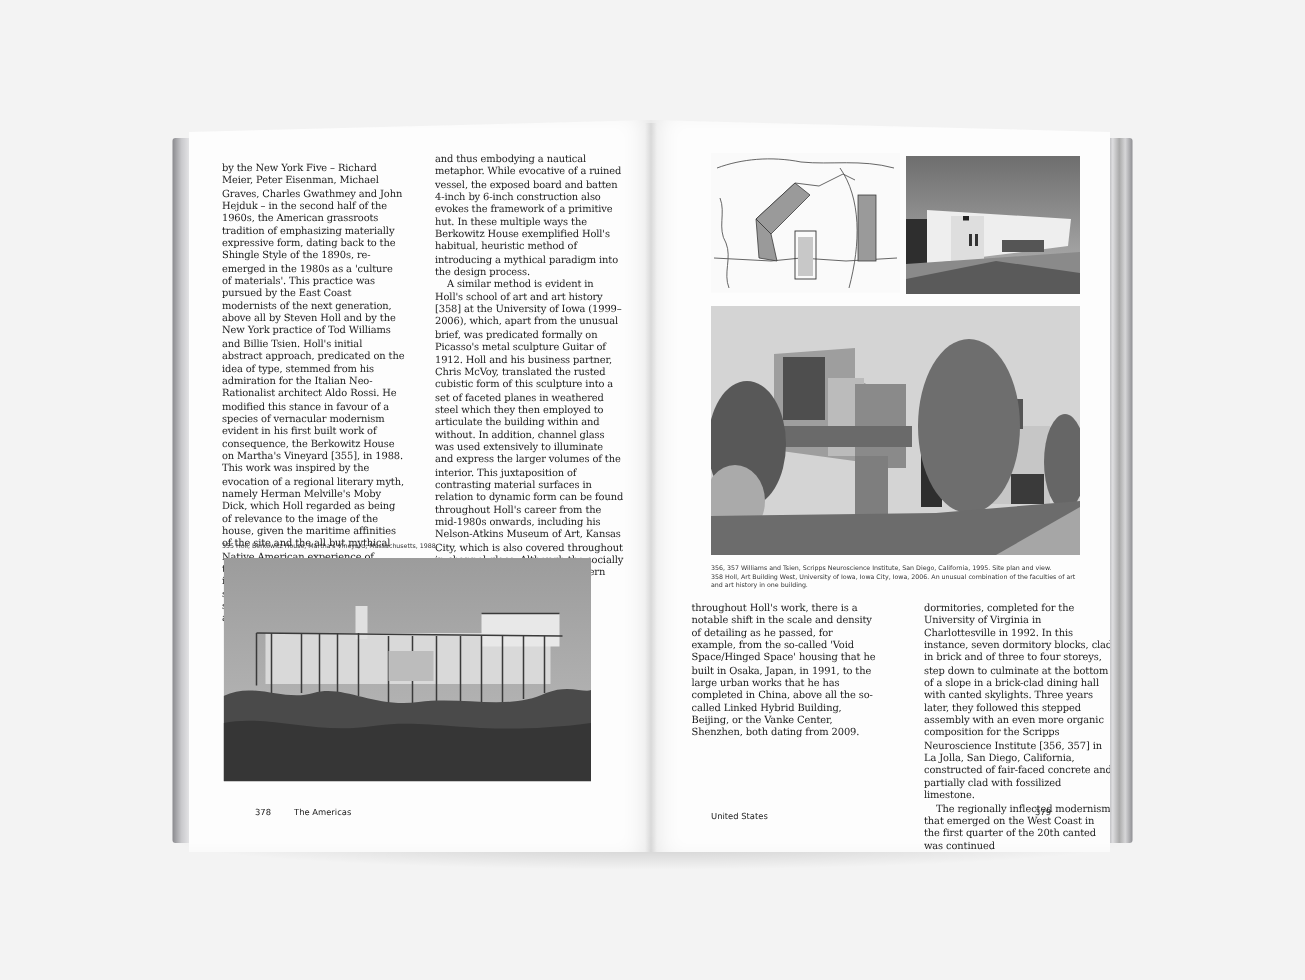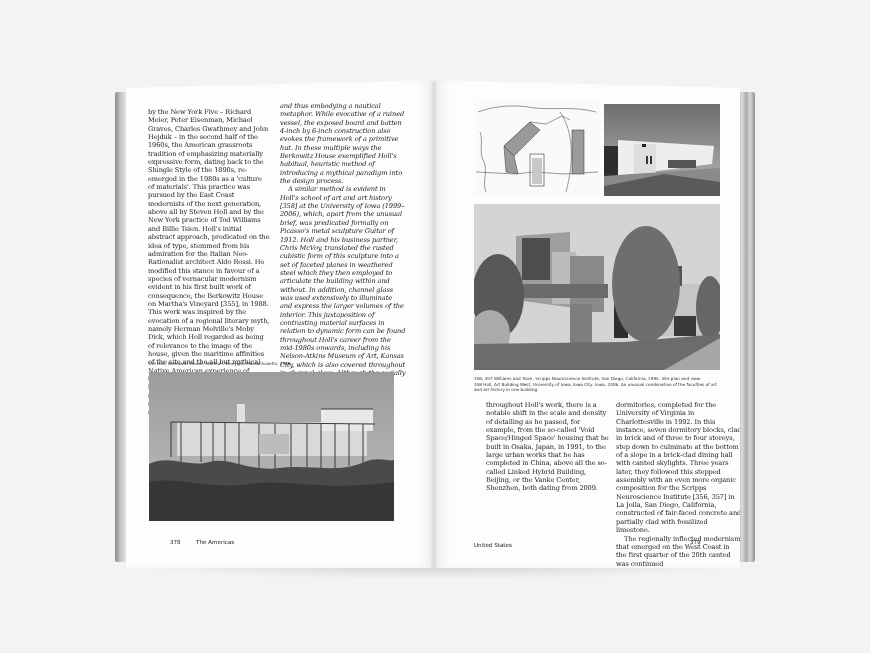--- a/index.html
+++ b/index.html
@@ -23,21 +23,21 @@
 <body>
 
 <div class="shadow"></div>
 <div class="stack-left"></div>
 <div class="stack-right"></div>
 
 <div class="page page-left">
   <div class="col" style="left:22px; top:28px; width:122px;">
     <p>by the New York Five – Richard Meier, Peter Eisenman, Michael Graves, Charles Gwathmey and John Hejduk – in the second half of the 1960s, the American grassroots tradition of emphasizing materially expressive form, dating back to the Shingle Style of the 1890s, re-emerged in the 1980s as a 'culture of materials'. This practice was pursued by the East Coast modernists of the next generation, above all by Steven Holl and by the New York practice of Tod Williams and Billie Tsien. Holl's initial abstract approach, predicated on the idea of type, stemmed from his admiration for the Italian Neo-Rationalist architect Aldo Rossi. He modified this stance in favour of a species of vernacular modernism evident in his first built work of consequence, the Berkowitz House on Martha's Vineyard [355], in 1988. This work was inspired by the evocation of a regional literary myth, namely Herman Melville's Moby Dick, which Holl regarded as being of relevance to the image of the house, given the maritime affinities of the site and the all but mythical Native American experience of transforming the skeleton of a whale into a dwelling. This long, single-storey building terminated in a two-storey form at one end, suggestive of a wheelhouse</p>
   </div>
-  <div class="col" style="left:154px; top:22px; width:126px;font-style:italic;">
+  <div class="col" style="left:164px; top:22px; width:126px;">
     <p>and thus embodying a nautical metaphor. While evocative of a ruined vessel, the exposed board and batten 4-inch by 6-inch construction also evokes the framework of a primitive hut. In these multiple ways the Berkowitz House exemplified Holl's habitual, heuristic method of introducing a mythical paradigm into the design process.</p>
     <p class="indent">A similar method is evident in Holl's school of art and art history [358] at the University of Iowa (1999–2006), which, apart from the unusual brief, was predicated formally on Picasso's metal sculpture Guitar of 1912. Holl and his business partner, Chris McVoy, translated the rusted cubistic form of this sculpture into a set of faceted planes in weathered steel which they then employed to articulate the building within and without. In addition, channel glass was used extensively to illuminate and express the larger volumes of the interior. This juxtaposition of contrasting material surfaces in relation to dynamic form can be found throughout Holl's career from the mid-1980s onwards, including his Nelson-Atkins Museum of Art, Kansas City, which is also covered throughout in channel glass. Although the socially progressive aspects of the Modern Movement are implicit</p>
   </div>
 
   <div class="caption" style="left:22px; top:281px; width:250px;">355 Holl, Berkowitz House, Martha's Vineyard, Massachusetts, 1988.</div>
 
   <div class="photo" style="left:23px; top:292px; width:245px; height:149px;">
     <svg width="245" height="149" viewBox="0 0 245 149">
       <defs>
         <linearGradient id="sky1" x1="0" y1="0" x2="0" y2="1">
@@ -145,21 +145,21 @@
       <polygon points="0,140 150,138 246,130 246,166 0,166" fill="#6c6c6c"></polygon>
       <polygon points="190,166 246,134 246,166" fill="#a6a6a6"></polygon>
     </svg>
   </div>
 
   <div class="caption" style="left:40px; top:296px; width:246px;">
     <div>356, 357 Williams and Tsien, Scripps Neuroscience Institute, San Diego, California, 1995. Site plan and view.</div>
     <div>358 Holl, Art Building West, University of Iowa, Iowa City, Iowa, 2006. An unusual combination of the faculties of art and art history in one building.</div>
   </div>
 
-  <div class="col" style="left:52px; top:321px; width:124px;">
+  <div class="col" style="left:27px; top:321px; width:124px;">
     <p>throughout Holl's work, there is a notable shift in the scale and density of detailing as he passed, for example, from the so-called 'Void Space/Hinged Space' housing that he built in Osaka, Japan, in 1991, to the large urban works that he has completed in China, above all the so-called Linked Hybrid Building, Beijing, or the Vanke Center, Shenzhen, both dating from 2009.</p>
   </div>
   <div class="col" style="left:182px; top:321px; width:126px;">
     <p>dormitories, completed for the University of Virginia in Charlottesville in 1992. In this instance, seven dormitory blocks, clad in brick and of three to four storeys, step down to culminate at the bottom of a slope in a brick-clad dining hall with canted skylights. Three years later, they followed this stepped assembly with an even more organic composition for the Scripps Neuroscience Institute [356, 357] in La Jolla, San Diego, California, constructed of fair-faced concrete and partially clad with fossilized limestone.</p>
     <p class="indent">The regionally inflected modernism that emerged on the West Coast in the first quarter of the 20th canted was continued</p>
   </div>
 
   <div class="folio" style="left:40px; top:462px;">United States</div>
   <div class="folio" style="left:256px; top:459px;">379</div>
 </div>

